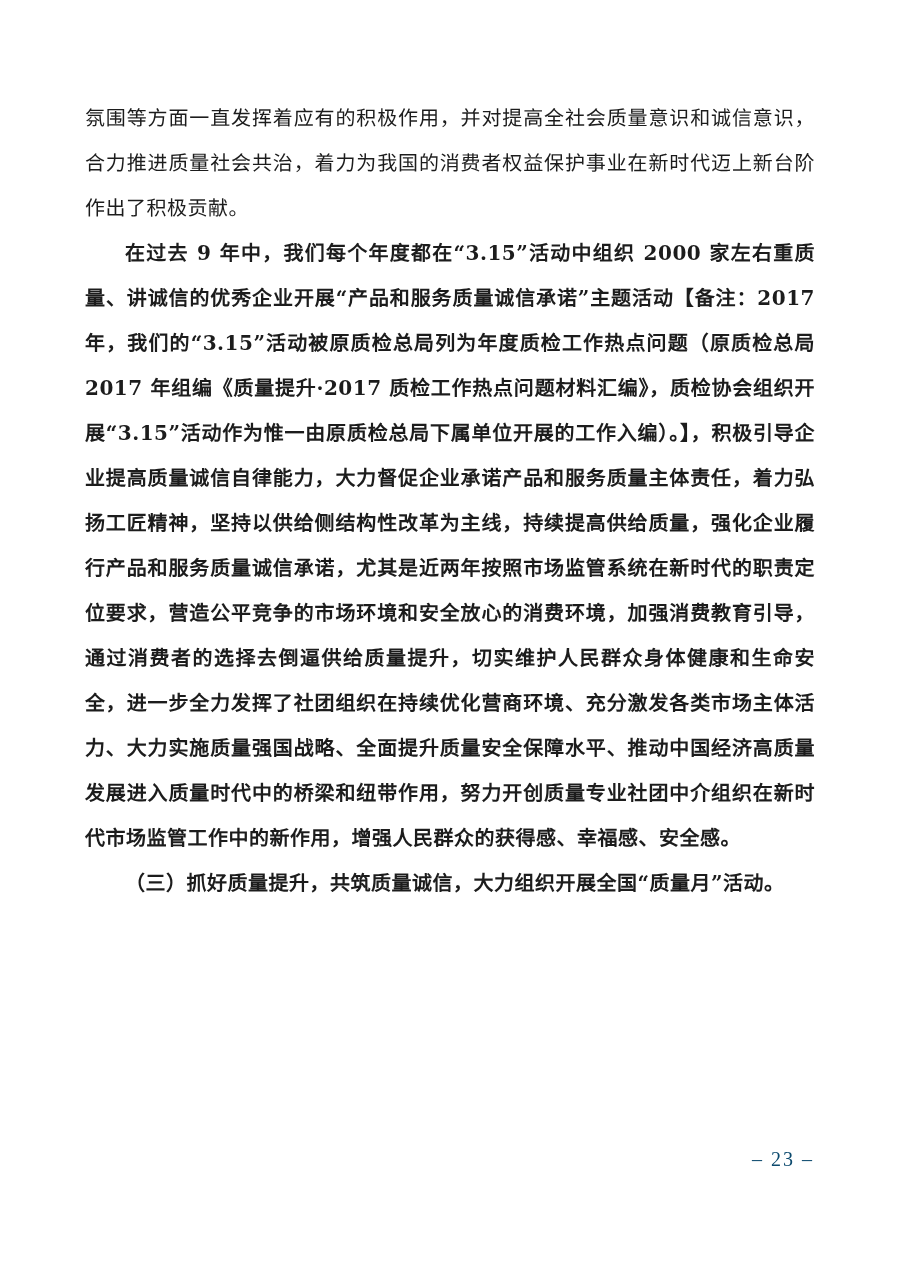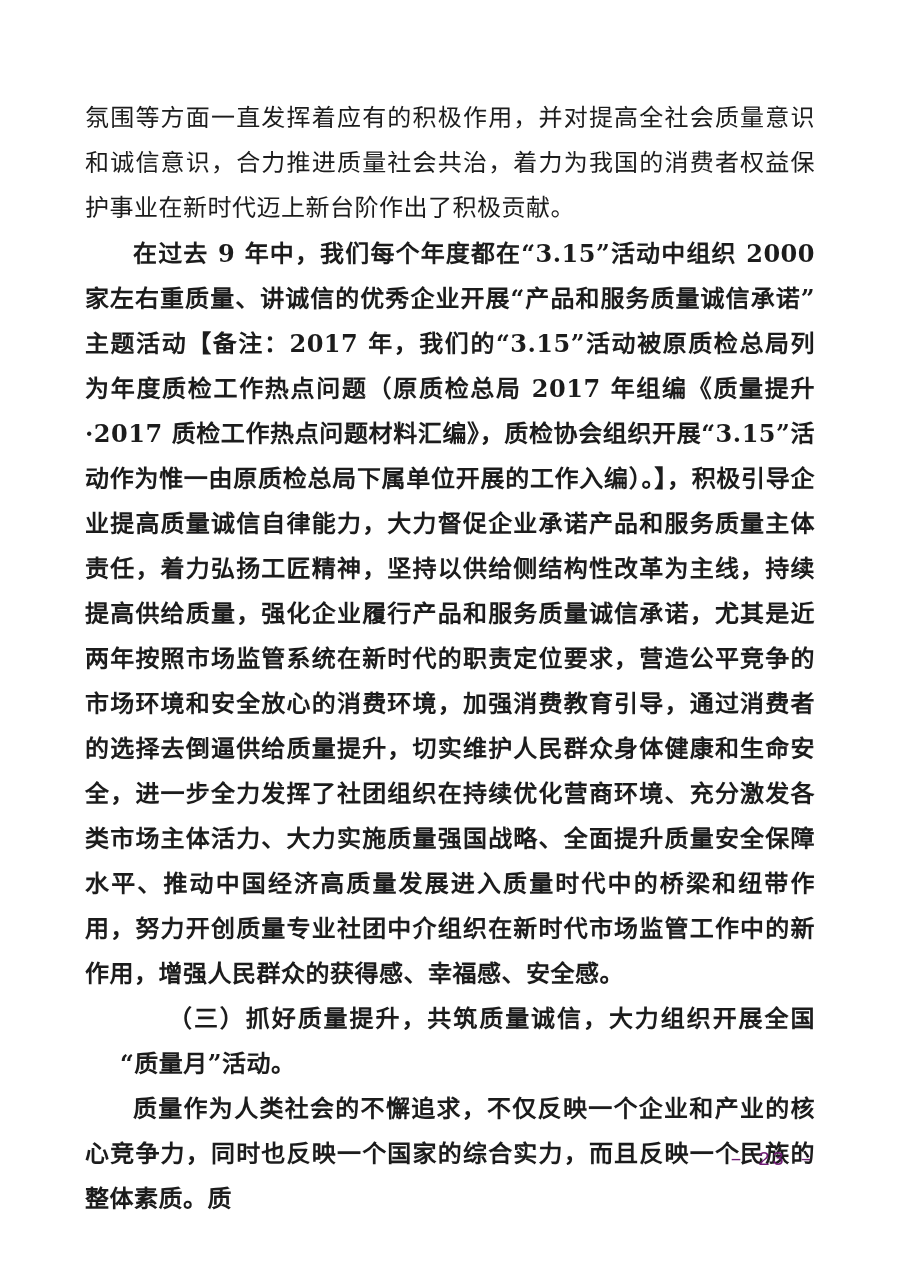--- a/index.html
+++ b/index.html
@@ -21,49 +21,47 @@
     background: #ffffff;
   }
   .content {
     position: absolute;
     top: 96px;
     left: 85px;
     width: 730px;
   }
   .para {
     margin: 0;
-    font-size: 24px;
+    font-size: 20px;
     line-height: 45px;
     text-align: justify;
     letter-spacing: 0.5px;
     font-weight: 400;
   }
   .para.indent {
     text-indent: 2em;
     font-weight: bold;
   }
   .para.heading {
     font-weight: 700;
-    margin-left: 35px;
   }
   .footer {
     position: absolute;
     top: 1148px;
     right: 86px;
     font-size: 20px;
     letter-spacing: 2px;
-    font-family: Liberation Mono, monospace;
-    color: #701a75;
+    font-family: Liberation Serif, serif;
+    color: #0c4a6e;
   }
 </style>
 </head>
 <body>
 
 <div class="page">
   <div class="content">
     <p class="para">氛围等方面一直发挥着应有的积极作用，并对提高全社会质量意识和诚信意识，合力推进质量社会共治，着力为我国的消费者权益保护事业在新时代迈上新台阶作出了积极贡献。</p>
     <p class="para indent">在过去 9 年中，我们每个年度都在“3.15”活动中组织 2000 家左右重质量、讲诚信的优秀企业开展“产品和服务质量诚信承诺”主题活动【备注：2017 年，我们的“3.15”活动被原质检总局列为年度质检工作热点问题（原质检总局 2017 年组编《质量提升·2017 质检工作热点问题材料汇编》，质检协会组织开展“3.15”活动作为惟一由原质检总局下属单位开展的工作入编）。】，积极引导企业提高质量诚信自律能力，大力督促企业承诺产品和服务质量主体责任，着力弘扬工匠精神，坚持以供给侧结构性改革为主线，持续提高供给质量，强化企业履行产品和服务质量诚信承诺，尤其是近两年按照市场监管系统在新时代的职责定位要求，营造公平竞争的市场环境和安全放心的消费环境，加强消费教育引导，通过消费者的选择去倒逼供给质量提升，切实维护人民群众身体健康和生命安全，进一步全力发挥了社团组织在持续优化营商环境、充分激发各类市场主体活力、大力实施质量强国战略、全面提升质量安全保障水平、推动中国经济高质量发展进入质量时代中的桥梁和纽带作用，努力开创质量专业社团中介组织在新时代市场监管工作中的新作用，增强人民群众的获得感、幸福感、安全感。</p>
     <p class="para indent heading">（三）抓好质量提升，共筑质量诚信，大力组织开展全国“质量月”活动。</p>
-    <p class="para indent">质量作为人类社会的不懈追求，不仅反映一个企业和产业的核心竞争力，同时也反映一个国家的综合实力，而且反映一个民族的整体素质。质</p>
   </div>
 
   <div class="footer">– 23 –</div>
 </div>
 
 </body></html>

